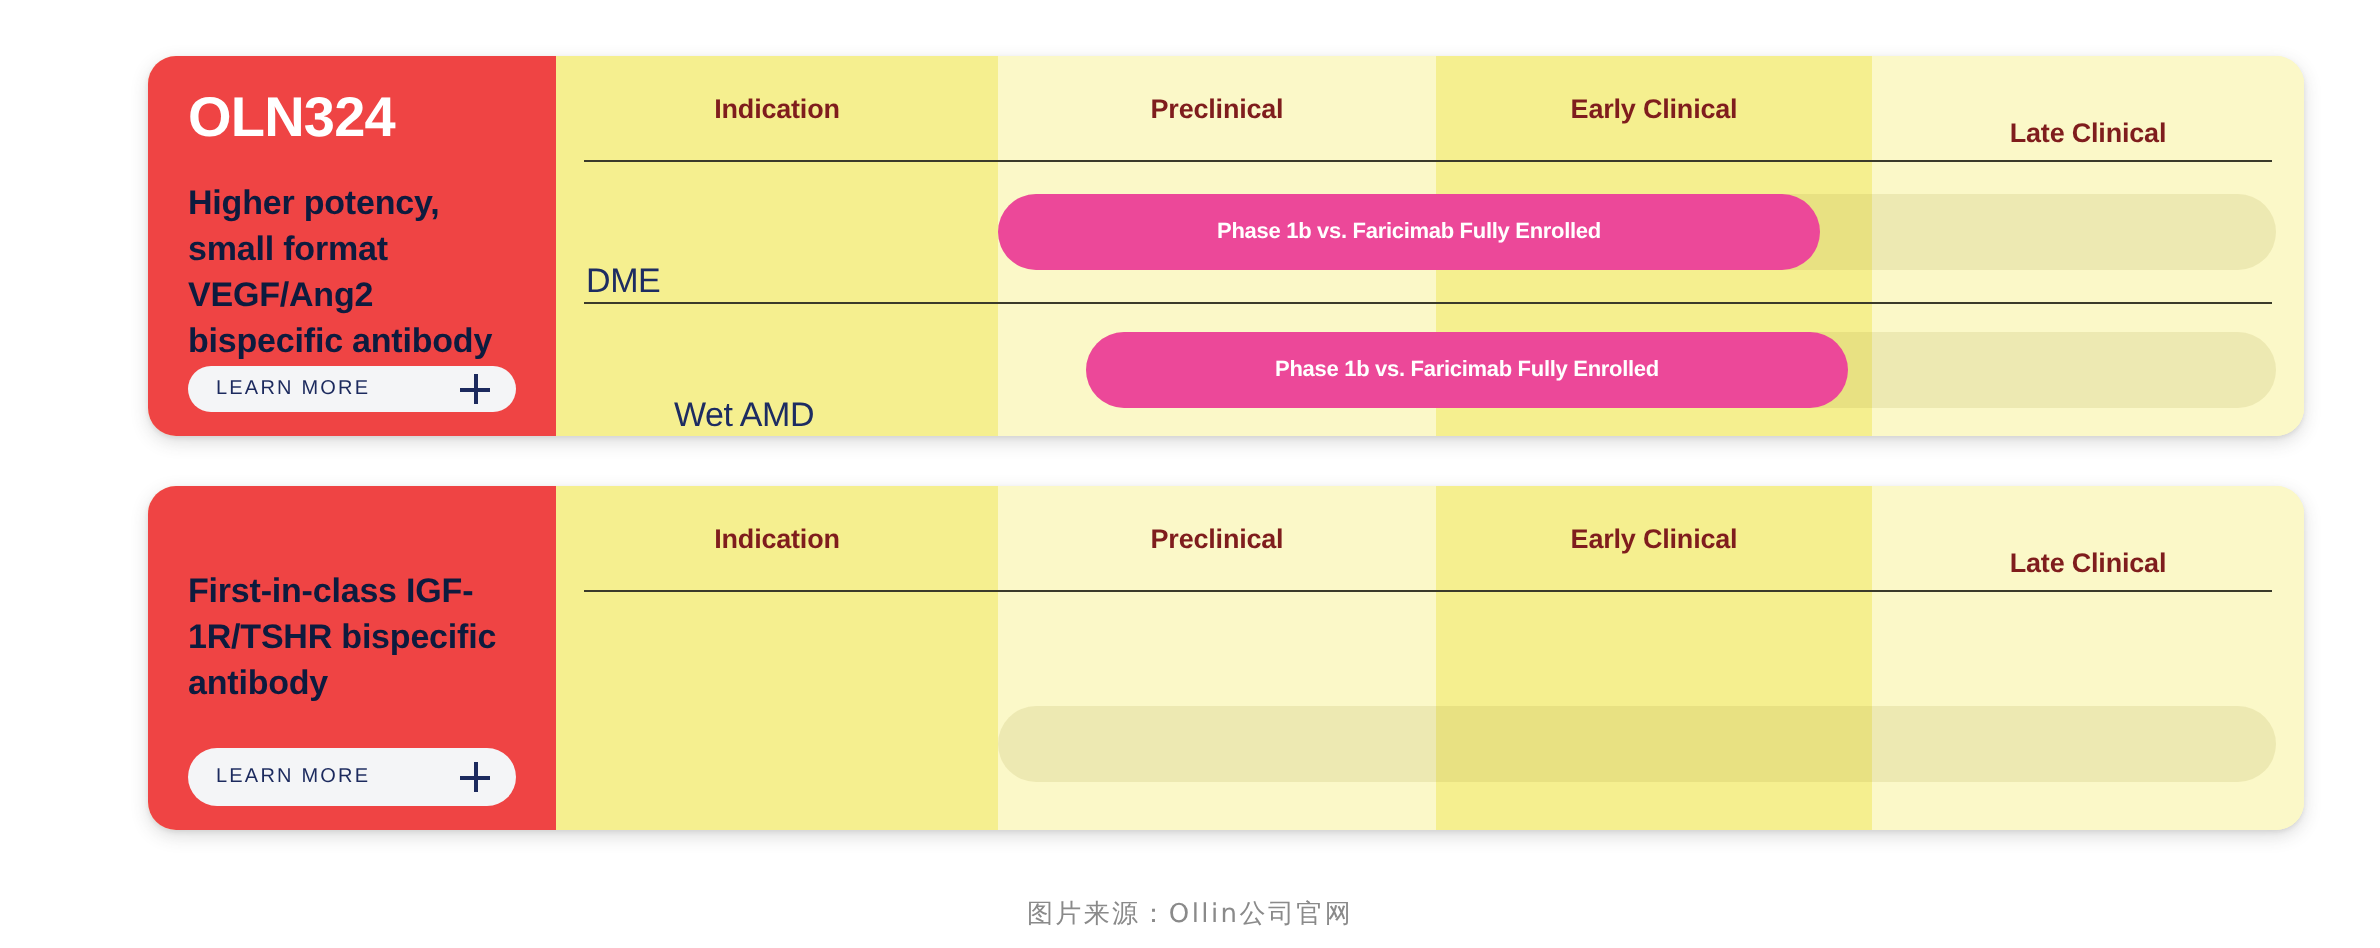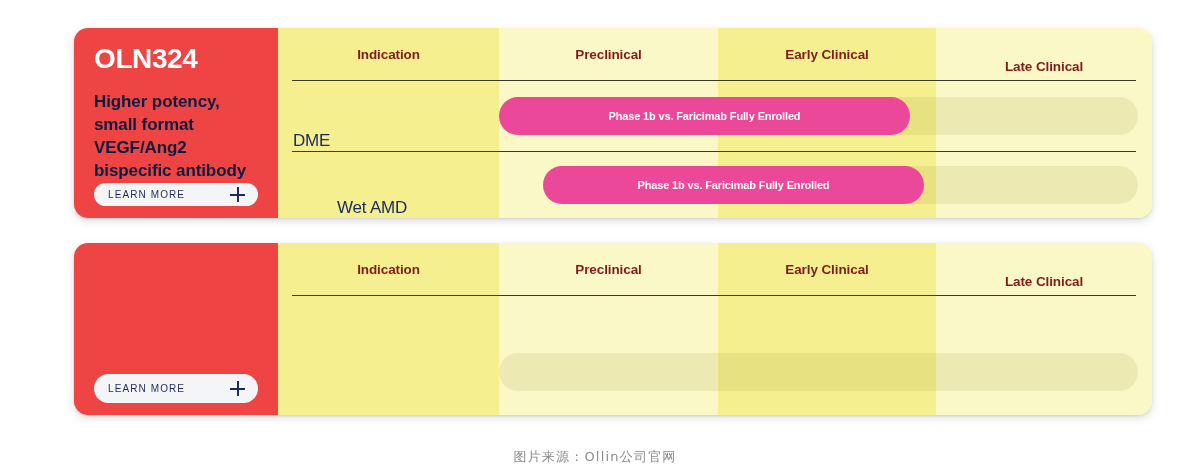--- a/index.html
+++ b/index.html
@@ -256,20 +256,21 @@
           <div class="track" style="left:0px; right:14px;"></div>
           <div class="status-pill" style="left:0px; width:381px;">Phase 1b vs. Faricimab Fully Enrolled</div>
         </div>
       </div>
     </div>
   </div>
 
   <div class="pipeline-card" id="card-2">
 
     <div class="card-side">
+      <div class="program-desc">First-in-class IGF-1R/TSHR bispecific antibody</div>
       <div class="learn-more-btn">
         <span class="learn-more-label">LEARN MORE</span>
         <span class="plus-icon"></span>
       </div>
     </div>
 
     <div class="card-grid">
       <div class="col-band band-indication"></div>
       <div class="col-band band-preclin"></div>
       <div class="col-band band-early"></div>

